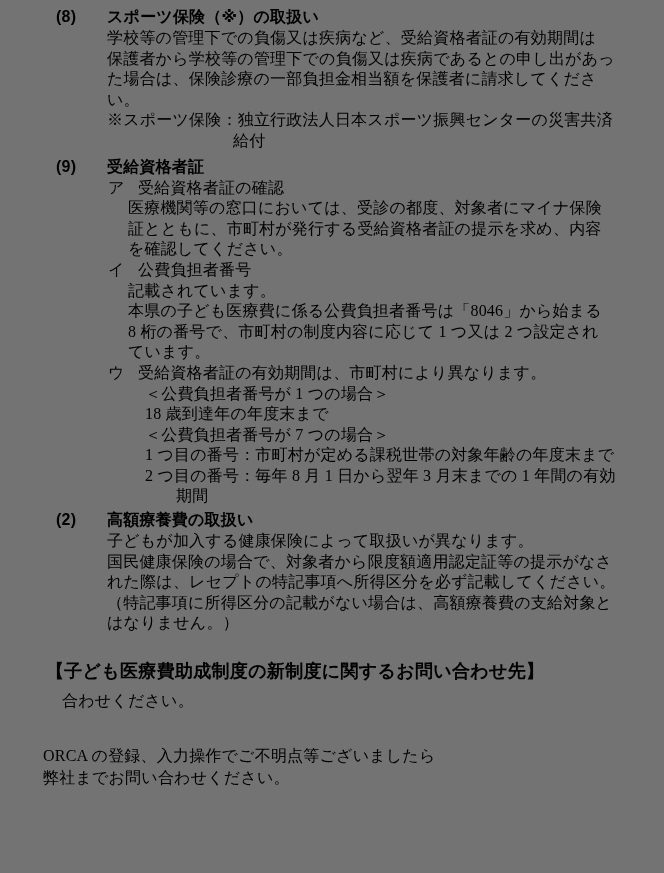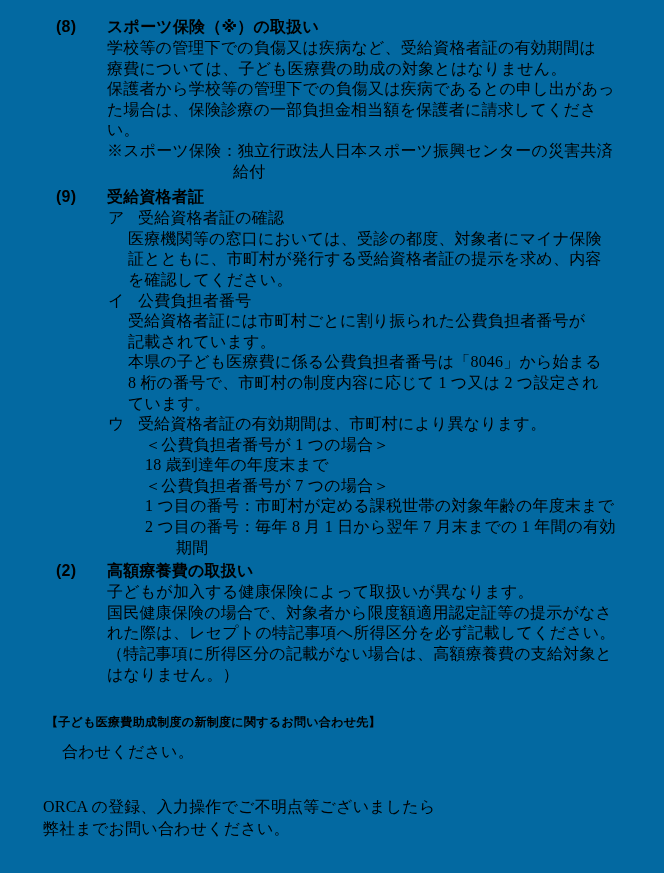--- a/index.html
+++ b/index.html
@@ -1,64 +1,63 @@
 <!DOCTYPE html>
 <html lang="ja"><head>
 <meta charset="utf-8">
 <style>
   html,body{margin:0;padding:0;background:#ffffff;}
   .page{
     position:relative;
     width:664px;height:873px;
-    background:#0369a1;color:#000000;
+    background:#737373;color:#000000;
     font-family:"Liberation Serif","DejaVu Serif",serif;
     font-size:16px;letter-spacing:0.2px;
     box-sizing:border-box;
-    padding-top:16px;
+    padding-top:6px;
     overflow:hidden;
   }
   .line{line-height:20.6px;white-space:nowrap;}
   .sec-head{
     line-height:22px;white-space:nowrap;font-weight:bold;
     font-family:"Liberation Sans","DejaVu Sans",sans-serif;
   }
   .sec-num{display:inline-block;margin-left:56px;width:51px;}
   .sec-body{margin-left:107px;}
   .sub-head{line-height:20.6px;white-space:nowrap;}
   .sub-marker{display:inline-block;margin-left:1px;width:30px;}
   .sub-body{margin-left:21px;}
   .case{margin-left:38px;}
   .case-cont{margin-left:69px;}
   .note-cont{margin-left:126px;}
   #section-9{margin-top:4px;}
   #section-10{margin-top:2px;}
   .contact{margin-top:24px;}
   .contact-heading{
     margin-left:46px;
-    font-size:12px;font-weight:bold;line-height:26px;
+    font-size:18px;font-weight:bold;line-height:26px;
     letter-spacing:0.3px;white-space:nowrap;
     font-family:"Liberation Sans","DejaVu Sans",sans-serif;
   }
   .contact-body{margin-left:62px;margin-top:5px;}
   .contact-body .line{line-height:23px;}
   .footer{margin-top:33px;margin-left:43px;}
   .footer .line{line-height:22px;}
 </style>
 </head>
 <body>
 
 <div class="page">
 
   <div class="section" id="section-8">
     <div class="sec-head">
       <span class="sec-num">(8)</span><span class="sec-title">スポーツ保険（※）の取扱い</span>
     </div>
     <div class="sec-body">
       <div class="line">学校等の管理下での負傷又は疾病など、受給資格者証の有効期間は</div>
-      <div class="line">療費については、子ども医療費の助成の対象とはなりません。</div>
       <div class="line">保護者から学校等の管理下での負傷又は疾病であるとの申し出があっ</div>
       <div class="line">た場合は、保険診療の一部負担金相当額を保護者に請求してくださ</div>
       <div class="line">い。</div>
       <div class="line">※スポーツ保険：独立行政法人日本スポーツ振興センターの災害共済</div>
       <div class="line note-cont">給付</div>
     </div>
   </div>
 
   <div class="section" id="section-9">
     <div class="sec-head">
@@ -72,36 +71,35 @@
       <div class="sub-body">
         <div class="line">医療機関等の窓口においては、受診の都度、対象者にマイナ保険</div>
         <div class="line">証とともに、市町村が発行する受給資格者証の提示を求め、内容</div>
         <div class="line">を確認してください。</div>
       </div>
 
       <div class="sub-head">
         <span class="sub-marker">イ</span><span>公費負担者番号</span>
       </div>
       <div class="sub-body">
-        <div class="line">受給資格者証には市町村ごとに割り振られた公費負担者番号が</div>
         <div class="line">記載されています。</div>
         <div class="line">本県の子ども医療費に係る公費負担者番号は「8046」から始まる</div>
         <div class="line">8 桁の番号で、市町村の制度内容に応じて 1 つ又は 2 つ設定され</div>
         <div class="line">ています。</div>
       </div>
 
       <div class="sub-head">
         <span class="sub-marker">ウ</span><span>受給資格者証の有効期間は、市町村により異なります。</span>
       </div>
       <div>
         <div class="line case">＜公費負担者番号が 1 つの場合＞</div>
         <div class="line case">18 歳到達年の年度末まで</div>
         <div class="line case">＜公費負担者番号が 7 つの場合＞</div>
         <div class="line case">1 つ目の番号：市町村が定める課税世帯の対象年齢の年度末まで</div>
-        <div class="line case">2 つ目の番号：毎年 8 月 1 日から翌年 7 月末までの 1 年間の有効</div>
+        <div class="line case">2 つ目の番号：毎年 8 月 1 日から翌年 3 月末までの 1 年間の有効</div>
         <div class="line case-cont">期間</div>
       </div>
 
     </div>
   </div>
 
   <div class="section" id="section-10">
     <div class="sec-head">
       <span class="sec-num">(2)</span><span class="sec-title">高額療養費の取扱い</span>
     </div>

